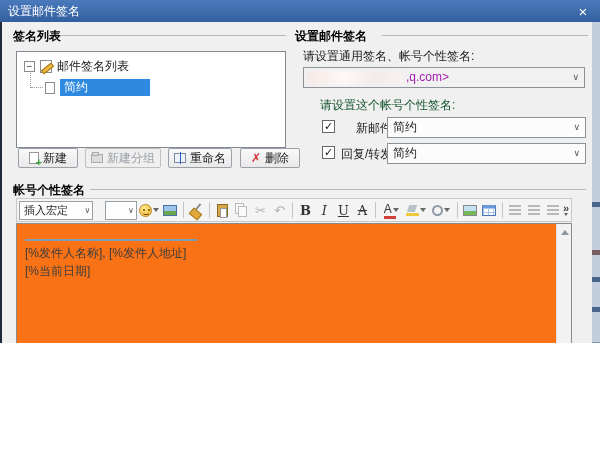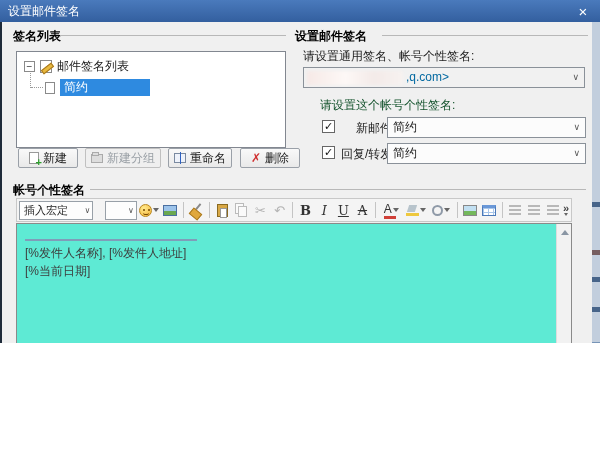--- a/index.html
+++ b/index.html
@@ -49,21 +49,21 @@
   .icon-rename::after{content:"";position:absolute;left:5px;top:-2px;width:1px;height:12px;background:#2f62c0;}
   .icon-delx{color:#d03030;font-weight:bold;font-size:12px;}
 
   
   .combo{position:absolute;height:21px;background:#fcfcfc;border:1px solid #8a9199;box-sizing:border-box;
     line-height:19px;padding:0 20px 0 5px;color:#222;}
   .combo .chev{position:absolute;right:5px;top:0;line-height:19px;font-size:9px;color:#555;}
   .combo.gray{background:#f1f1f1;}
   .blurmail{position:absolute;left:3px;top:3px;width:96px;height:14px;border-radius:2px;
     background:linear-gradient(90deg,#f6e9e6,#fdf8f6 40%,#f3eae8 70%,#f7f2f0);filter:blur(1.5px);}
-  .mailtext{position:absolute;left:102px;top:0;line-height:19px;color:#0369a1;}
+  .mailtext{position:absolute;left:102px;top:0;line-height:19px;color:#a21caf;}
   .link-blue{position:absolute;font-weight:normal;color:#14532d;}
   .checkbox{position:absolute;width:13px;height:13px;background:#fff;border:1px solid #666;box-sizing:border-box;
     display:flex;align-items:center;justify-content:center;font-size:11px;line-height:11px;color:#111;}
   .cb-label{position:absolute;color:#222;}
 
   
   .toolbar{position:absolute;left:14px;top:176px;width:556px;height:24px;background:#f4f4f4;
     border:1px solid #c8c8c8;box-sizing:border-box;display:flex;align-items:center;padding:0 2px;overflow:hidden;}
   .tcombo{position:relative;height:19px;background:#fdfdfd;border:1px solid #98a0a8;box-sizing:border-box;
     line-height:17px;font-size:11px;padding:0 14px 0 4px;color:#222;}
@@ -97,21 +97,21 @@
   .imgicon{width:14px;height:11px;border:1px solid #888;box-sizing:border-box;
     background:linear-gradient(180deg,#c2e0f2 0 60%,#74b85c 60% 100%);}
   .tblicon{width:14px;height:11px;border:1px solid #4a78b8;border-top:3px solid #6a98d8;box-sizing:border-box;
     background-image:linear-gradient(#a8c6ea 1px,transparent 1px),linear-gradient(90deg,#a8c6ea 1px,transparent 1px);
     background-size:5px 4px;background-color:#fff;}
   .alignicon{width:12px;height:10px;background:repeating-linear-gradient(180deg,#b8b8b8 0 2px,transparent 2px 4px);}
   .overflow{margin-left:auto;display:flex;flex-direction:column;align-items:center;line-height:9px;color:#444;}
   .overflow .ofg{font-size:11px;font-weight:bold;}
 
   
-  .editorbox{position:absolute;left:14px;top:201px;width:556px;height:185px;background:#5eead4;
+  .editorbox{position:absolute;left:14px;top:201px;width:556px;height:185px;background:#f97316;
     border:1px solid #8a8a8a;box-sizing:border-box;}
   .ed-divider{position:absolute;left:8px;top:15px;width:172px;height:2px;background:#7f9db9;}
   .ed-line{position:absolute;left:8px;color:#3d3d3d;font-size:12px;}
   .vscroll{position:absolute;right:0;top:0;width:15px;height:100%;background:#f2f2f2;border-left:1px solid #ddd;box-sizing:border-box;}
   .varrow{position:absolute;left:4px;width:0;height:0;border-left:4px solid transparent;border-right:4px solid transparent;}
   .varrow.up{top:6px;border-bottom:5px solid #8a96a4;}
   .varrow.down{bottom:6px;border-top:5px solid #8a96a4;}
 
   
   .macro-btn{left:30px;top:391px;width:112px;}

